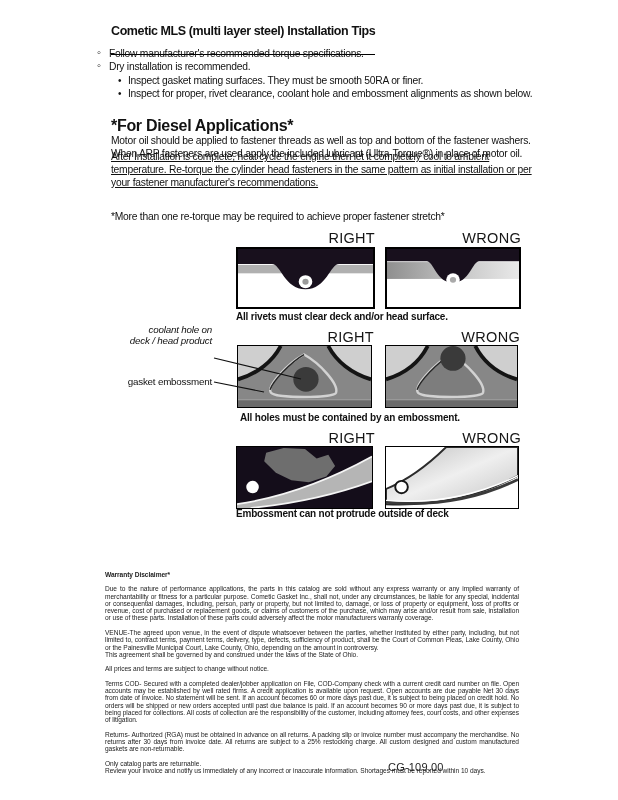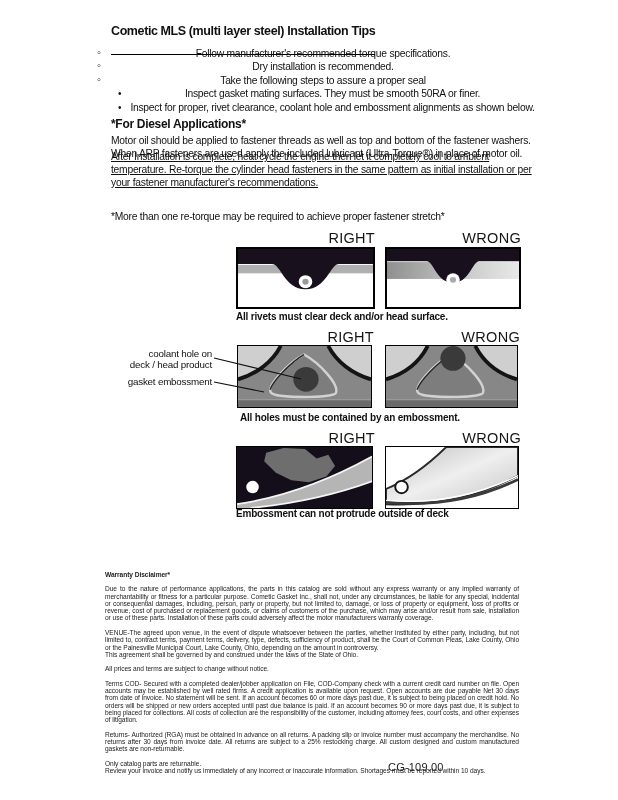--- a/index.html
+++ b/index.html
@@ -1,27 +1,27 @@
 <!DOCTYPE html>
 <html><head>
 <meta charset="utf-8">
 <style>
   html,body{margin:0;padding:0;background:#fff;}
   body{width:618px;height:800px;position:relative;font-family:"Liberation Sans",sans-serif;color:#111;overflow:hidden;}
   .abs{position:absolute;}
   
   .title{left:111px;top:24px;font-size:12.5px;font-weight:700;letter-spacing:-0.4px;border-bottom:1.6px solid #000;padding-bottom:16px;}
   
-  .bullets{left:97px;top:47px;width:440px;font-size:10.3px;letter-spacing:-0.25px;line-height:13.4px;text-align:center;}
+  .bullets{left:97px;top:47px;width:440px;font-size:10.3px;letter-spacing:-0.25px;line-height:13.4px;}
   .b-item{position:relative;padding-left:12px;}
   .b-item::before{content:"◦";position:absolute;left:0;top:-1px;font-size:11px;}
   .sb-item{position:relative;margin-left:21px;padding-left:10px;}
   .sb-item::before{content:"•";position:absolute;left:0;top:0;font-size:10px;}
   
-  .diesel-h{left:111px;top:117px;font-size:12px;font-weight:700;letter-spacing:-0.3px;}
+  .diesel-h{left:111px;top:117px;font-size:16px;font-weight:700;letter-spacing:-0.3px;}
   .para{left:111px;width:424px;font-size:10.3px;letter-spacing:-0.25px;line-height:12.8px;}
   .p1{top:135px;}
   .p2{top:151px;text-decoration:underline;}
   .p3{top:211px;}
   
   .dlabel{font-size:14.5px;letter-spacing:0.3px;text-align:right;color:#151515;}
   .caption{font-size:10px;font-weight:700;letter-spacing:-0.2px;color:#111;}
   .dbox{border:2px solid #000;overflow:hidden;background:#fff;}
   .dbox svg{display:block;width:100%;height:100%;}
   
@@ -35,21 +35,20 @@
   .footer{left:388px;top:761px;font-size:11px;letter-spacing:0.2px;color:#222;}
 </style>
 </head>
 <body>
 
 <div class="abs title">Cometic MLS (multi layer steel) Installation Tips</div>
 
 <div class="abs bullets">
   <div class="b-item">Follow manufacturer's recommended torque specifications.</div>
   <div class="b-item">Dry installation is recommended.</div>
-  <div class="b-item">Take the following steps to assure a proper seal</div>
   <div class="sb-item">Inspect gasket mating surfaces.  They must be smooth 50RA or finer.</div>
   <div class="sb-item">Inspect for proper, rivet clearance, coolant hole and embossment alignments as shown below.</div>
 </div>
 
 <div class="abs diesel-h">*For Diesel Applications*</div>
 <div class="abs para p1">Motor oil should be applied to fastener threads as well as top and bottom of the fastener washers. When ARP fasteners are used apply the included lubricant (Ultra-Torque®) in place of motor oil.</div>
 <div class="abs para p2">After Installation is complete, heat cycle the engine then let it completely cool to ambient temperature. Re-torque the cylinder head fasteners in the same pattern as initial installation or per your fastener manufacturer's recommendations.</div>
 <div class="abs para p3">*More than one re-torque may be required to achieve proper fastener stretch*</div>
 
 <div class="abs dlabel" style="left:236px;top:230px;width:139px;">RIGHT</div>
@@ -108,21 +107,21 @@
     <path d="M92,0 C100,16 115,29 135,35" stroke="#141414" stroke-width="4" fill="none"></path>
     <rect x="0" y="56" width="135" height="1.2" fill="#a5a5a5"></rect>
     <rect x="0" y="57" width="135" height="7" fill="#6b6b6b"></rect>
     <path d="M67,9 C83,18 103,40 100,49 C97,55 38,55 33,49 C28,43 49,19 67,9 Z" fill="#7d7d7d" stroke="#d2d2d2" stroke-width="2.5"></path>
     <path d="M67,9 C53,17 35,37 32,46" stroke="#262626" stroke-width="1.5" fill="none"></path>
     <circle cx="69" cy="13" r="13" fill="#3a3a3a"></circle>
   </svg>
 </div>
 <div class="abs caption" style="left:240px;top:412px;">All holes must be contained by an embossment.</div>
 
-<div class="abs callout" style="left:96px;top:348px;width:116px;">
+<div class="abs callout" style="left:96px;top:324px;width:116px;font-style:italic;">
   <div>coolant hole on</div>
   <div>deck / head product</div>
 </div>
 <div class="abs callout" style="left:96px;top:376px;width:116px;">gasket embossment</div>
 
 <svg class="abs" style="left:0;top:0;width:618px;height:800px;pointer-events:none;">
   <line x1="214" y1="358" x2="301" y2="379" stroke="#111" stroke-width="1.1"></line>
   <line x1="214" y1="382" x2="264" y2="392" stroke="#111" stroke-width="1.1"></line>
 </svg>
 

